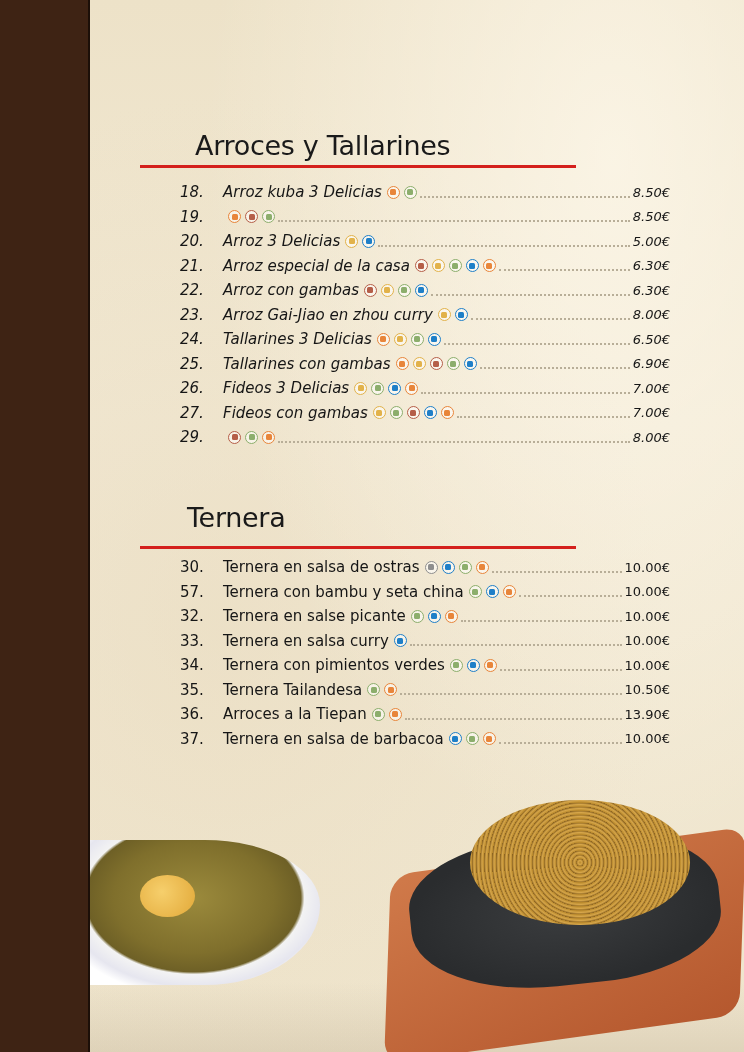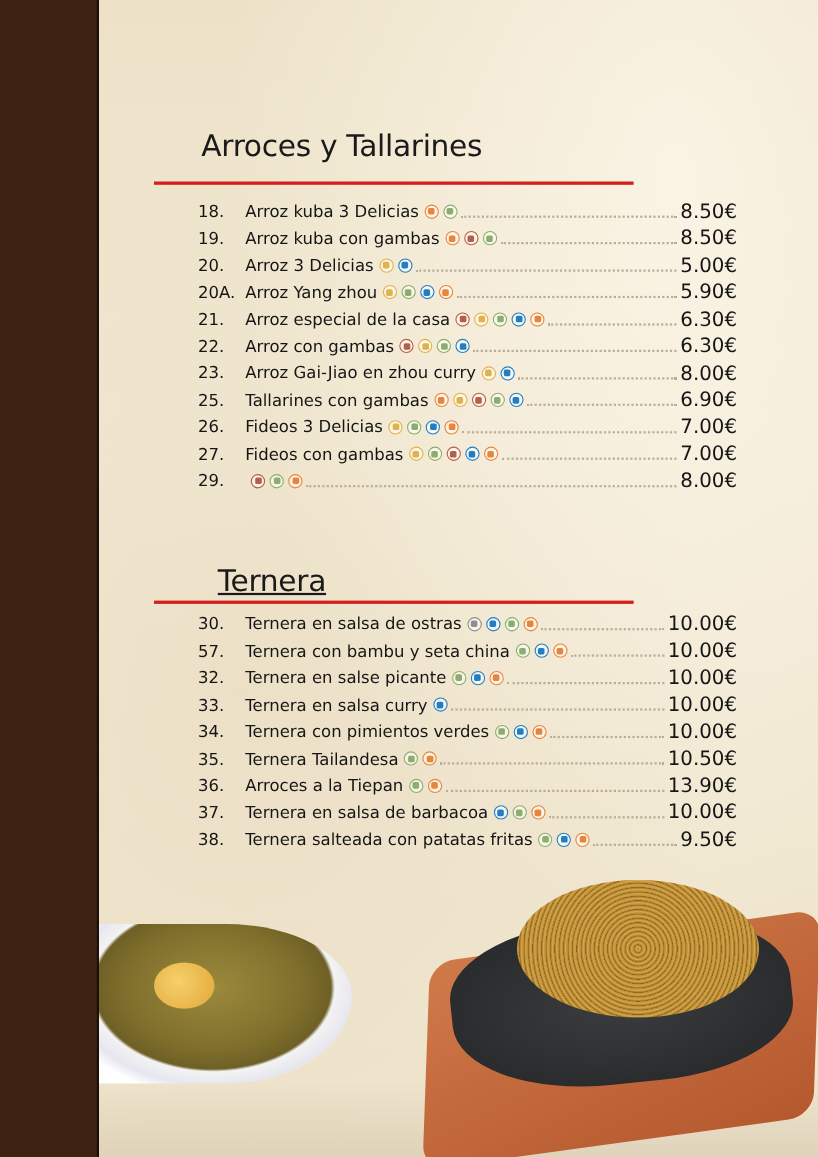--- a/index.html
+++ b/index.html
@@ -46,21 +46,21 @@
     .ic.orange { color: #e8853a; }
     .ic.yellow { color: #e2b24a; }
     .ic.green { color: #8cae6c; }
     .ic.blue { color: #1e7fc8; }
     .ic.brown { color: #b55e48; }
     .ic.gray { color: #8e8e8e; }
     .dots {
       flex: 1 1 auto; margin: 0 3px; height: 1px; align-self: flex-end; margin-bottom: 7px;
       border-bottom: 2px dotted #b8ae98;
     }
-    .price { flex: none; text-align: center; font-size: 18px; }
+    .price { flex: none; text-align: center; font-size: 13px; }
     .photos { position: absolute; left: 90px; top: 790px; width: 654px; height: 262px; }
     .plate-left {
       position: absolute; left: 0; top: 50px; width: 230px; height: 145px;
       border-radius: 0 50% 50% 0 / 0 45% 55% 0;
       background: radial-gradient(ellipse at 45% 40%, #9b8a3c 0%, #7f6f2c 45%, #6e6026 60%, #f3f3f3 62%, #e6e6ef 72%, #ffffff 80%);
     }
     .shrimp {
       position: absolute; left: 50px; top: 35px; width: 55px; height: 42px; border-radius: 50%;
       background: radial-gradient(circle at 40% 40%, #f6cf6c, #e2a838);
     }
@@ -83,67 +83,54 @@
       position: absolute; left: 0; bottom: 0; width: 654px; height: 70px;
       background: linear-gradient(180deg, rgba(150,130,100,0) 0%, rgba(150,130,100,0.18) 100%);
     }
   </style>
 </head>
 <body>
 
 <div class="spine"></div>
 <div class="page"></div>
 
-<h2 class="section-title" style="top:118px;margin:0;">Arroces y Tallarines</h2>
+<h2 class="section-title" style="top:118px;margin:12px;">Arroces y Tallarines</h2>
 <div class="rule" style="top:165px;"></div>
-<div class="menu-list" id="list0" style="top:180px;">
+<div class="menu-list" id="list0" style="top:180px;font-style:italic;">
     <div class="item">
     <span class="num">18.</span>
     <span class="name">Arroz kuba 3 Delicias</span>
     <span class="icons">
         <span class="ic orange"></span>
         <span class="ic green"></span>
       </span>
     <span class="dots"></span>
     <span class="price">8.50€</span>
   </div>
     <div class="item">
     <span class="num">19.</span>
-    <span class="name">Arroz kuba con gambas</span>
     <span class="icons">
         <span class="ic orange"></span>
         <span class="ic brown"></span>
         <span class="ic green"></span>
       </span>
     <span class="dots"></span>
     <span class="price">8.50€</span>
   </div>
     <div class="item">
     <span class="num">20.</span>
     <span class="name">Arroz 3 Delicias</span>
     <span class="icons">
         <span class="ic yellow"></span>
         <span class="ic blue"></span>
       </span>
     <span class="dots"></span>
     <span class="price">5.00€</span>
   </div>
     <div class="item">
-    <span class="num">20A.</span>
-    <span class="name">Arroz Yang zhou</span>
-    <span class="icons">
-        <span class="ic yellow"></span>
-        <span class="ic green"></span>
-        <span class="ic blue"></span>
-        <span class="ic orange"></span>
-      </span>
-    <span class="dots"></span>
-    <span class="price">5.90€</span>
-  </div>
-    <div class="item">
     <span class="num">21.</span>
     <span class="name">Arroz especial de la casa</span>
     <span class="icons">
         <span class="ic brown"></span>
         <span class="ic yellow"></span>
         <span class="ic green"></span>
         <span class="ic blue"></span>
         <span class="ic orange"></span>
       </span>
     <span class="dots"></span>
@@ -165,20 +152,32 @@
     <span class="num">23.</span>
     <span class="name">Arroz Gai-Jiao en zhou curry</span>
     <span class="icons">
         <span class="ic yellow"></span>
         <span class="ic blue"></span>
       </span>
     <span class="dots"></span>
     <span class="price">8.00€</span>
   </div>
     <div class="item">
+    <span class="num">24.</span>
+    <span class="name">Tallarines 3 Delicias</span>
+    <span class="icons">
+        <span class="ic orange"></span>
+        <span class="ic yellow"></span>
+        <span class="ic green"></span>
+        <span class="ic blue"></span>
+      </span>
+    <span class="dots"></span>
+    <span class="price">6.50€</span>
+  </div>
+    <div class="item">
     <span class="num">25.</span>
     <span class="name">Tallarines con gambas</span>
     <span class="icons">
         <span class="ic orange"></span>
         <span class="ic yellow"></span>
         <span class="ic brown"></span>
         <span class="ic green"></span>
         <span class="ic blue"></span>
       </span>
     <span class="dots"></span>
@@ -214,21 +213,21 @@
     <span class="icons">
         <span class="ic brown"></span>
         <span class="ic green"></span>
         <span class="ic orange"></span>
       </span>
     <span class="dots"></span>
     <span class="price">8.00€</span>
   </div>
   </div>
 
-<h2 class="section-title" style="top:498px;margin:15px;text-decoration:underline;">Ternera</h2>
+<h2 class="section-title" style="top:498px;margin:4px;">Ternera</h2>
 <div class="rule" style="top:546px;"></div>
 <div class="menu-list" id="list1" style="top:555px;">
     <div class="item">
     <span class="num">30.</span>
     <span class="name">Ternera en salsa de ostras</span>
     <span class="icons">
         <span class="ic gray"></span>
         <span class="ic blue"></span>
         <span class="ic green"></span>
         <span class="ic orange"></span>
@@ -301,31 +300,20 @@
     <div class="item">
     <span class="num">37.</span>
     <span class="name">Ternera en salsa de barbacoa</span>
     <span class="icons">
         <span class="ic blue"></span>
         <span class="ic green"></span>
         <span class="ic orange"></span>
       </span>
     <span class="dots"></span>
     <span class="price">10.00€</span>
-  </div>
-    <div class="item">
-    <span class="num">38.</span>
-    <span class="name">Ternera salteada con patatas fritas</span>
-    <span class="icons">
-        <span class="ic green"></span>
-        <span class="ic blue"></span>
-        <span class="ic orange"></span>
-      </span>
-    <span class="dots"></span>
-    <span class="price">9.50€</span>
   </div>
   </div>
 
 <div class="photos">
   <div class="sketch"></div>
   <div class="plate-left">
     <div class="shrimp"></div>
   </div>
   <div class="sizzle-board"></div>
   <div class="sizzle-plate"></div>

